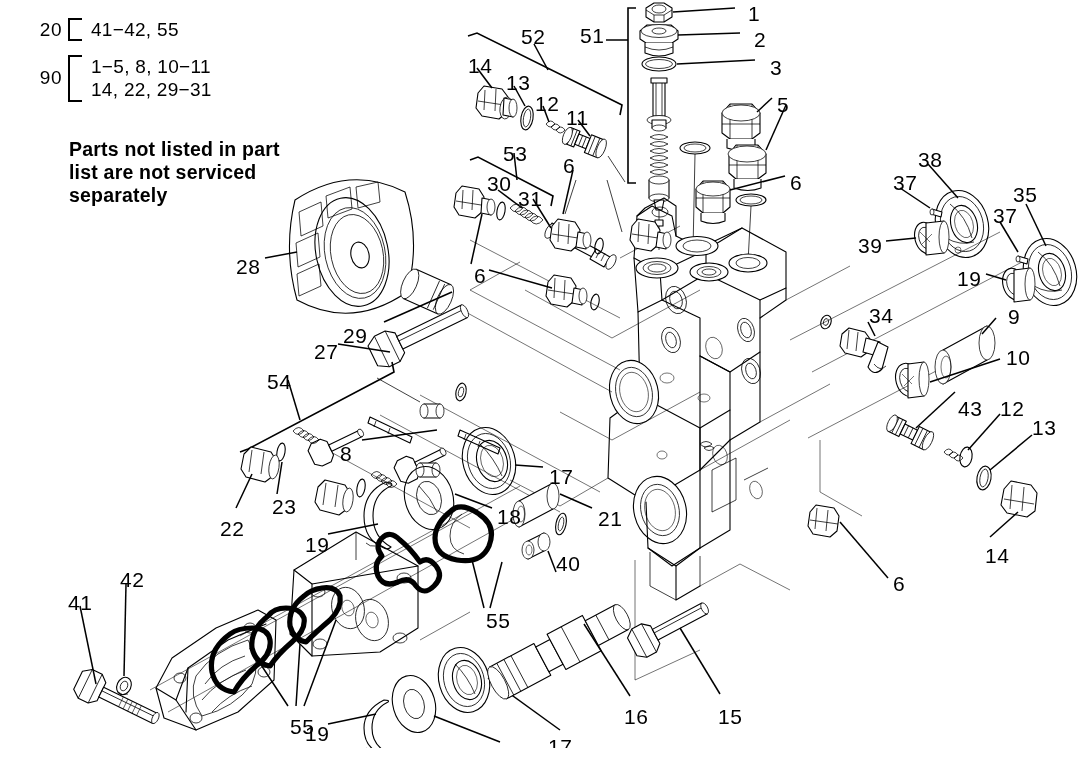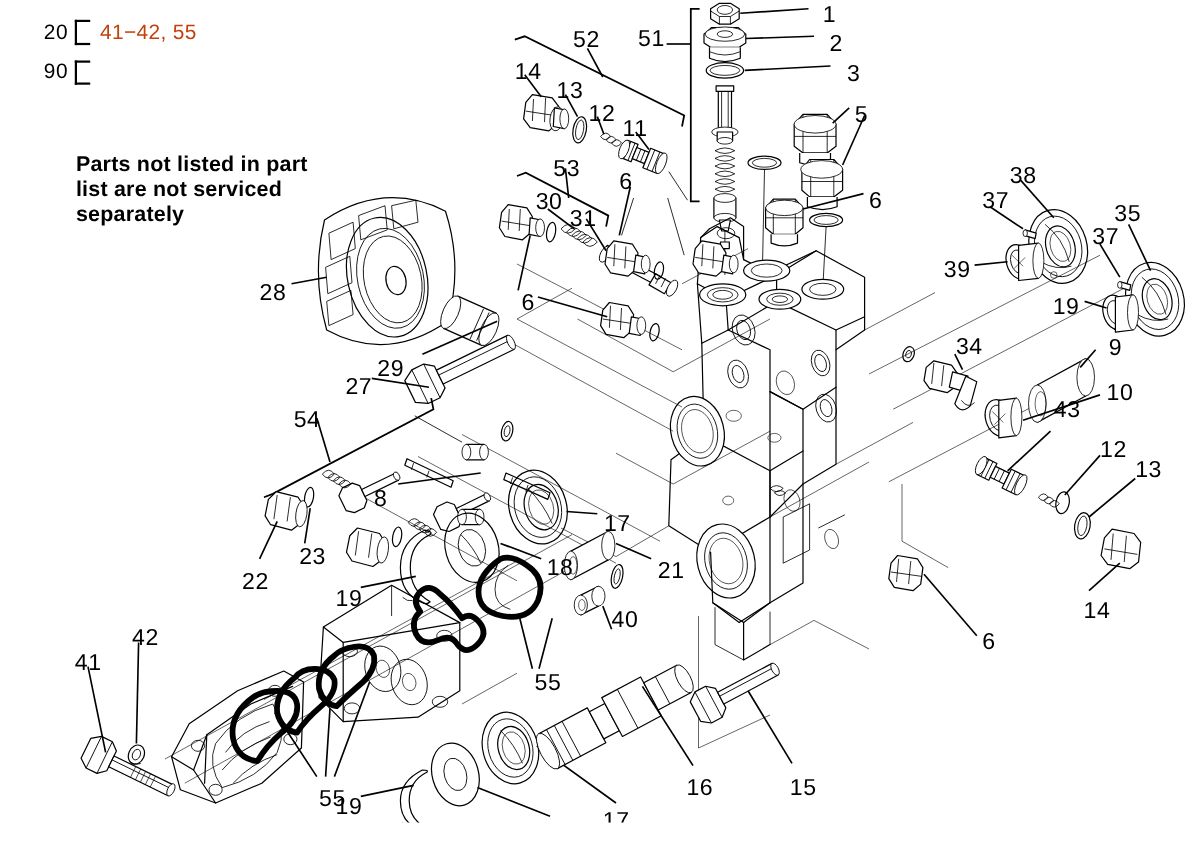--- a/index.html
+++ b/index.html
@@ -4,21 +4,21 @@
 <title>Exploded Parts Diagram</title>
 <style>
   html,body{margin:0;padding:0;background:#ffffff;}
   body{font-family:"Liberation Sans",sans-serif;}
   #stage{position:relative;width:1091px;height:748px;background:#fff;overflow:hidden;}
   #art{position:absolute;left:0;top:0;width:1091px;height:772px;}
   .legend{position:absolute;left:28px;top:18px;width:260px;}
   .leg-row{position:relative;display:flex;align-items:center;margin-bottom:6px;}
   .leg-key{font-size:19px;color:#000;width:34px;text-align:right;padding-right:6px;letter-spacing:0.5px;}
   .leg-brk{width:12px;align-self:stretch;border-left:2.2px solid #000;border-top:2.2px solid #000;border-bottom:2.2px solid #000;margin-right:9px;}
-  .leg-vals{font-size:19px;color:#c2410c;line-height:1.22;white-space:pre;letter-spacing:0.3px;}
+  .leg-vals{font-size:19px;color:#000000;line-height:1.22;white-space:pre;letter-spacing:0.3px;}
   .note{position:absolute;left:32px;top:138px;font-size:19.5px;font-weight:bold;color:#000;line-height:1.18;width:230px;letter-spacing:0.2px;margin-left:37px;}
   .cl{position:absolute;font-size:21px;color:#000;line-height:1;white-space:nowrap;letter-spacing:0.5px;}
 </style>
 </head>
 <body>
 
 <div id="stage">
 
   <svg id="art" viewBox="0 0 1091 772" xmlns="http://www.w3.org/2000/svg">
     <defs>
@@ -620,20 +620,22 @@
 
   <div class="legend">
     <div class="leg-row">
       <div class="leg-key">20</div>
       <div class="leg-brk"></div>
       <div class="leg-vals">41−42, 55</div>
     </div>
     <div class="leg-row" style="margin-top:14px">
       <div class="leg-key">90</div>
       <div class="leg-brk"></div>
+      <div class="leg-vals">1−5, 8, 10−11
+14, 22, 29−31</div>
     </div>
   </div>
 
   <div class="note">Parts not listed in
 part list are not
 serviced separately</div>
 
   <div id="callouts">
       <div class="cl" style="left: 748px; top: 3px;">1</div>
       <div class="cl" style="left: 754px; top: 29px;">2</div>
@@ -658,21 +660,21 @@
       <div class="cl" style="left: 993px; top: 205px;">37</div>
       <div class="cl" style="left: 858px; top: 235px;">39</div>
       <div class="cl" style="left: 957px; top: 268px;">19</div>
       <div class="cl" style="left: 236px; top: 256px;">28</div>
       <div class="cl" style="left: 343px; top: 325px;">29</div>
       <div class="cl" style="left: 314px; top: 341px;">27</div>
       <div class="cl" style="left: 267px; top: 371px;">54</div>
       <div class="cl" style="left: 869px; top: 305px;">34</div>
       <div class="cl" style="left: 1008px; top: 306px;">9</div>
       <div class="cl" style="left: 1006px; top: 347px;">10</div>
-      <div class="cl" style="left: 958px; top: 362px;">43</div>
+      <div class="cl" style="left: 958px; top: 398px;">43</div>
       <div class="cl" style="left: 1000px; top: 398px;">12</div>
       <div class="cl" style="left: 1032px; top: 417px;">13</div>
       <div class="cl" style="left: 340px; top: 443px;">8</div>
       <div class="cl" style="left: 549px; top: 466px;">17</div>
       <div class="cl" style="left: 220px; top: 518px;">22</div>
       <div class="cl" style="left: 272px; top: 496px;">23</div>
       <div class="cl" style="left: 305px; top: 534px;">19</div>
       <div class="cl" style="left: 497px; top: 506px;">18</div>
       <div class="cl" style="left: 598px; top: 508px;">21</div>
       <div class="cl" style="left: 556px; top: 553px;">40</div>

